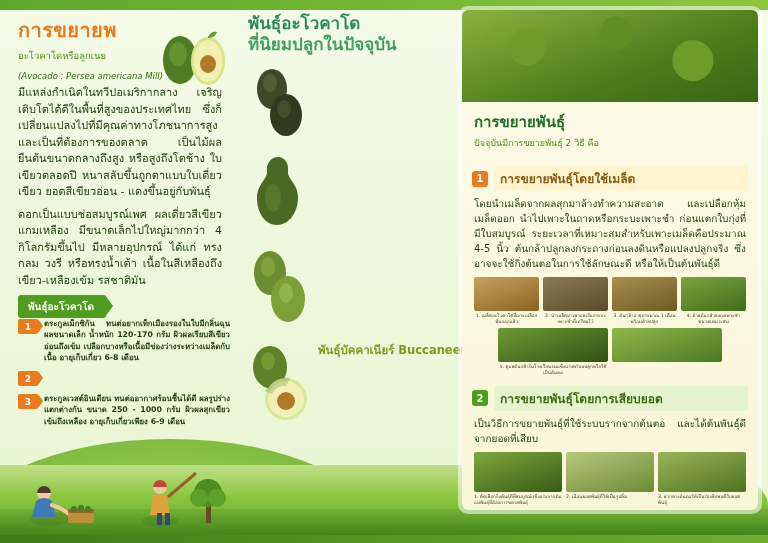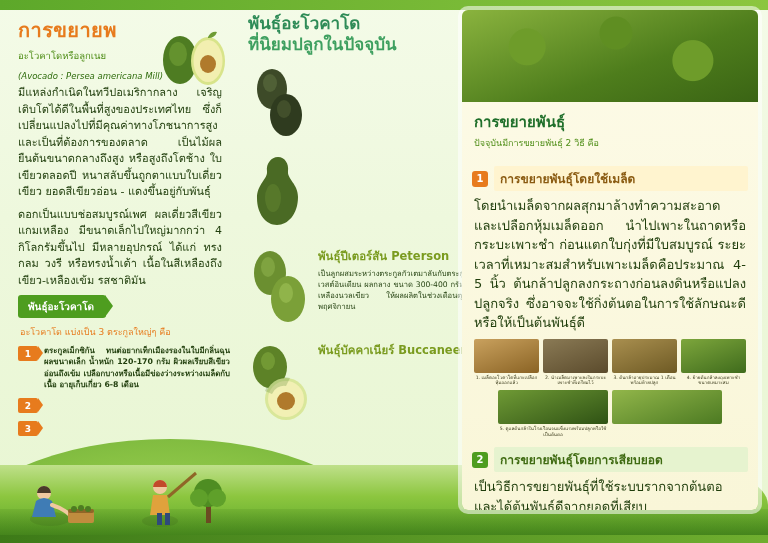--- a/index.html
+++ b/index.html
@@ -125,21 +125,21 @@
   .sec-num {
     width:16px; height:16px; border-radius:3px; background:#e77b1d; color:#fff;
     font-size:10px; font-weight:bold; display:flex; align-items:center; justify-content:center;
   }
   .sec-num.green { background:#4e9d1f; }
   .sec-label {
     flex:1; background:#fff4cf; color:#8a5a10; font-size:12px; font-weight:bold;
     padding:3px 6px; border-radius:2px;
   }
   .sec-label.green { background:#e6f3cf; color:#3f6b12; }
-  .sec-body { font-size:13px; line-height:1.5; color:#1f3d0b; text-align:justify; margin:5px 2px 0 2px; }
+  .sec-body { font-size:10px; line-height:1.5; color:#1f3d0b; text-align:justify; margin:5px 2px 0 2px; }
   .grid4 { display:grid; grid-template-columns:repeat(4,1fr); gap:4px; margin:6px 2px 0 2px; }
   .cell { text-align:center; }
   .cell .ph { width:100%; height:34px; border-radius:2px; }
   .cell .cap { font-size:4.6px; line-height:1.25; color:#3a3a1a; margin-top:2px; }
   .grid3 { display:grid; grid-template-columns:repeat(3,1fr); gap:4px; margin:6px 2px 0 2px; }
   .cell3 .ph { width:100%; height:40px; border-radius:2px; }
   .cell3 .cap { font-size:4.6px; line-height:1.25; color:#3a3a1a; margin-top:2px; }
   .grid2 { display:grid; grid-template-columns:repeat(2,1fr); gap:4px; margin:4px 26px 0 26px; }
 
   
@@ -172,31 +172,31 @@
       </svg>
     </div>
 
     <div class="sci">(Avocado : Persea americana Mill)</div>
     <p class="body-text">มีแหล่งกำเนิดในทวีปอเมริกากลาง เจริญเติบโตได้ดีในพื้นที่สูงของประเทศไทย ซึ่งก็เปลี่ยนแปลงไปที่มีคุณค่าทางโภชนาการสูงและเป็นที่ต้องการของตลาด เป็นไม้ผลยืนต้นขนาดกลางถึงสูง หรือสูงถึงโตช้าง ใบเขียวตลอดปี หนาสลับขึ้นถูกตาแบบใบเดี่ยวเขียว ยอดสีเขียวอ่อน - แดงขึ้นอยู่กับพันธุ์</p>
     <p class="body-text">ดอกเป็นแบบช่อสมบูรณ์เพศ ผลเดี่ยวสีเขียวแกมเหลือง มีขนาดเล็กไปใหญ่มากกว่า 4 กิโลกรัมขึ้นไป มีหลายอุปกรณ์ ได้แก่ ทรงกลม วงรี หรือทรงน้ำเต้า เนื้อในสีเหลืองถึงเขียว-เหลืองเข้ม รสชาติมัน</p>
 
     <div style="margin-top:6px;">
       <span class="chip">พันธุ์อะโวคาโด</span>
     </div>
-    <div class="sub-orange">อะโวคาโด แบ่งเป็น 3 ตระกูลใหญ่ๆ คือ</div>
 
     <div class="num-item">
       <div class="num-badge">1</div>
       <div class="num-text">ตระกูลเม็กซิกัน ทนต่อยากเท็กเมืองรองในใบมีกลิ่นฉุน ผลขนาดเล็ก น้ำหนัก 120-170 กรัม ผิวผลเรียบสีเขียวอ่อนถึงเข้ม เปลือกบางหรือเนื้อมีข่องว่างระหว่างเมล็ดกับเนื้อ อายุเก็บเกี่ยว 6-8 เดือน</div>
     </div>
     <div class="num-item">
       <div class="num-badge">2</div>
     </div>
     <div class="num-item">
       <div class="num-badge">3</div>
+      <div class="num-text">ตระกูลเวสต์อินเดียน ทนต่ออากาศร้อนชื้นได้ดี ผลรูปร่างแตกต่างกัน ขนาด 250 - 1000 กรัม ผิวผลสุกเขียวเข้มถึงเหลือง อายุเก็บเกี่ยวเพียง 6-9 เดือน</div>
     </div>
   </div>
 
   <div class="col-mid">
     <h2 class="mid-title">
       <span>พันธุ์อะโวคาโด</span>
       <span class="l2">ที่นิยมปลูกในปัจจุบัน</span>
     </h2>
 
     <div class="variety">
@@ -220,24 +220,20 @@
     </div>
 
     <div class="variety">
       <div class="pic">
         <svg width="62" height="78" viewBox="0 0 62 78">
           <ellipse cx="22" cy="26" rx="16" ry="22" fill="#6b8f30"></ellipse>
           <ellipse cx="20" cy="20" rx="7" ry="10" fill="#86a945" opacity=".75"></ellipse>
           <ellipse cx="40" cy="52" rx="17" ry="23" fill="#7ba038"></ellipse>
           <ellipse cx="38" cy="46" rx="7" ry="10" fill="#97bb50" opacity=".75"></ellipse>
         </svg>
-      </div>
-      <div class="txt">
-        <div class="v-name alt">พันธุ์ปีเตอร์สัน  Peterson</div>
-        <p class="v-desc">เป็นลูกผสมระหว่างตระกูลกัวเตมาลันกับตระกูลเวสต์อินเดียน ผลกลาง ขนาด 300-400 กรัม เนื้อสีเหลืองนวลเขียว ให้ผลผลิตในช่วงเดือนตุลาคม-พฤศจิกายน</p>
       </div>
     </div>
 
     <div class="variety">
       <div class="pic">
         <svg width="62" height="84" viewBox="0 0 62 84">
           <ellipse cx="22" cy="26" rx="17" ry="21" fill="#5d8227"></ellipse>
           <ellipse cx="20" cy="20" rx="7" ry="9" fill="#79a03a" opacity=".75"></ellipse>
           <circle cx="38" cy="58" r="21" fill="#d9e79a"></circle>
           <circle cx="38" cy="58" r="18" fill="#f2f0b4"></circle>

